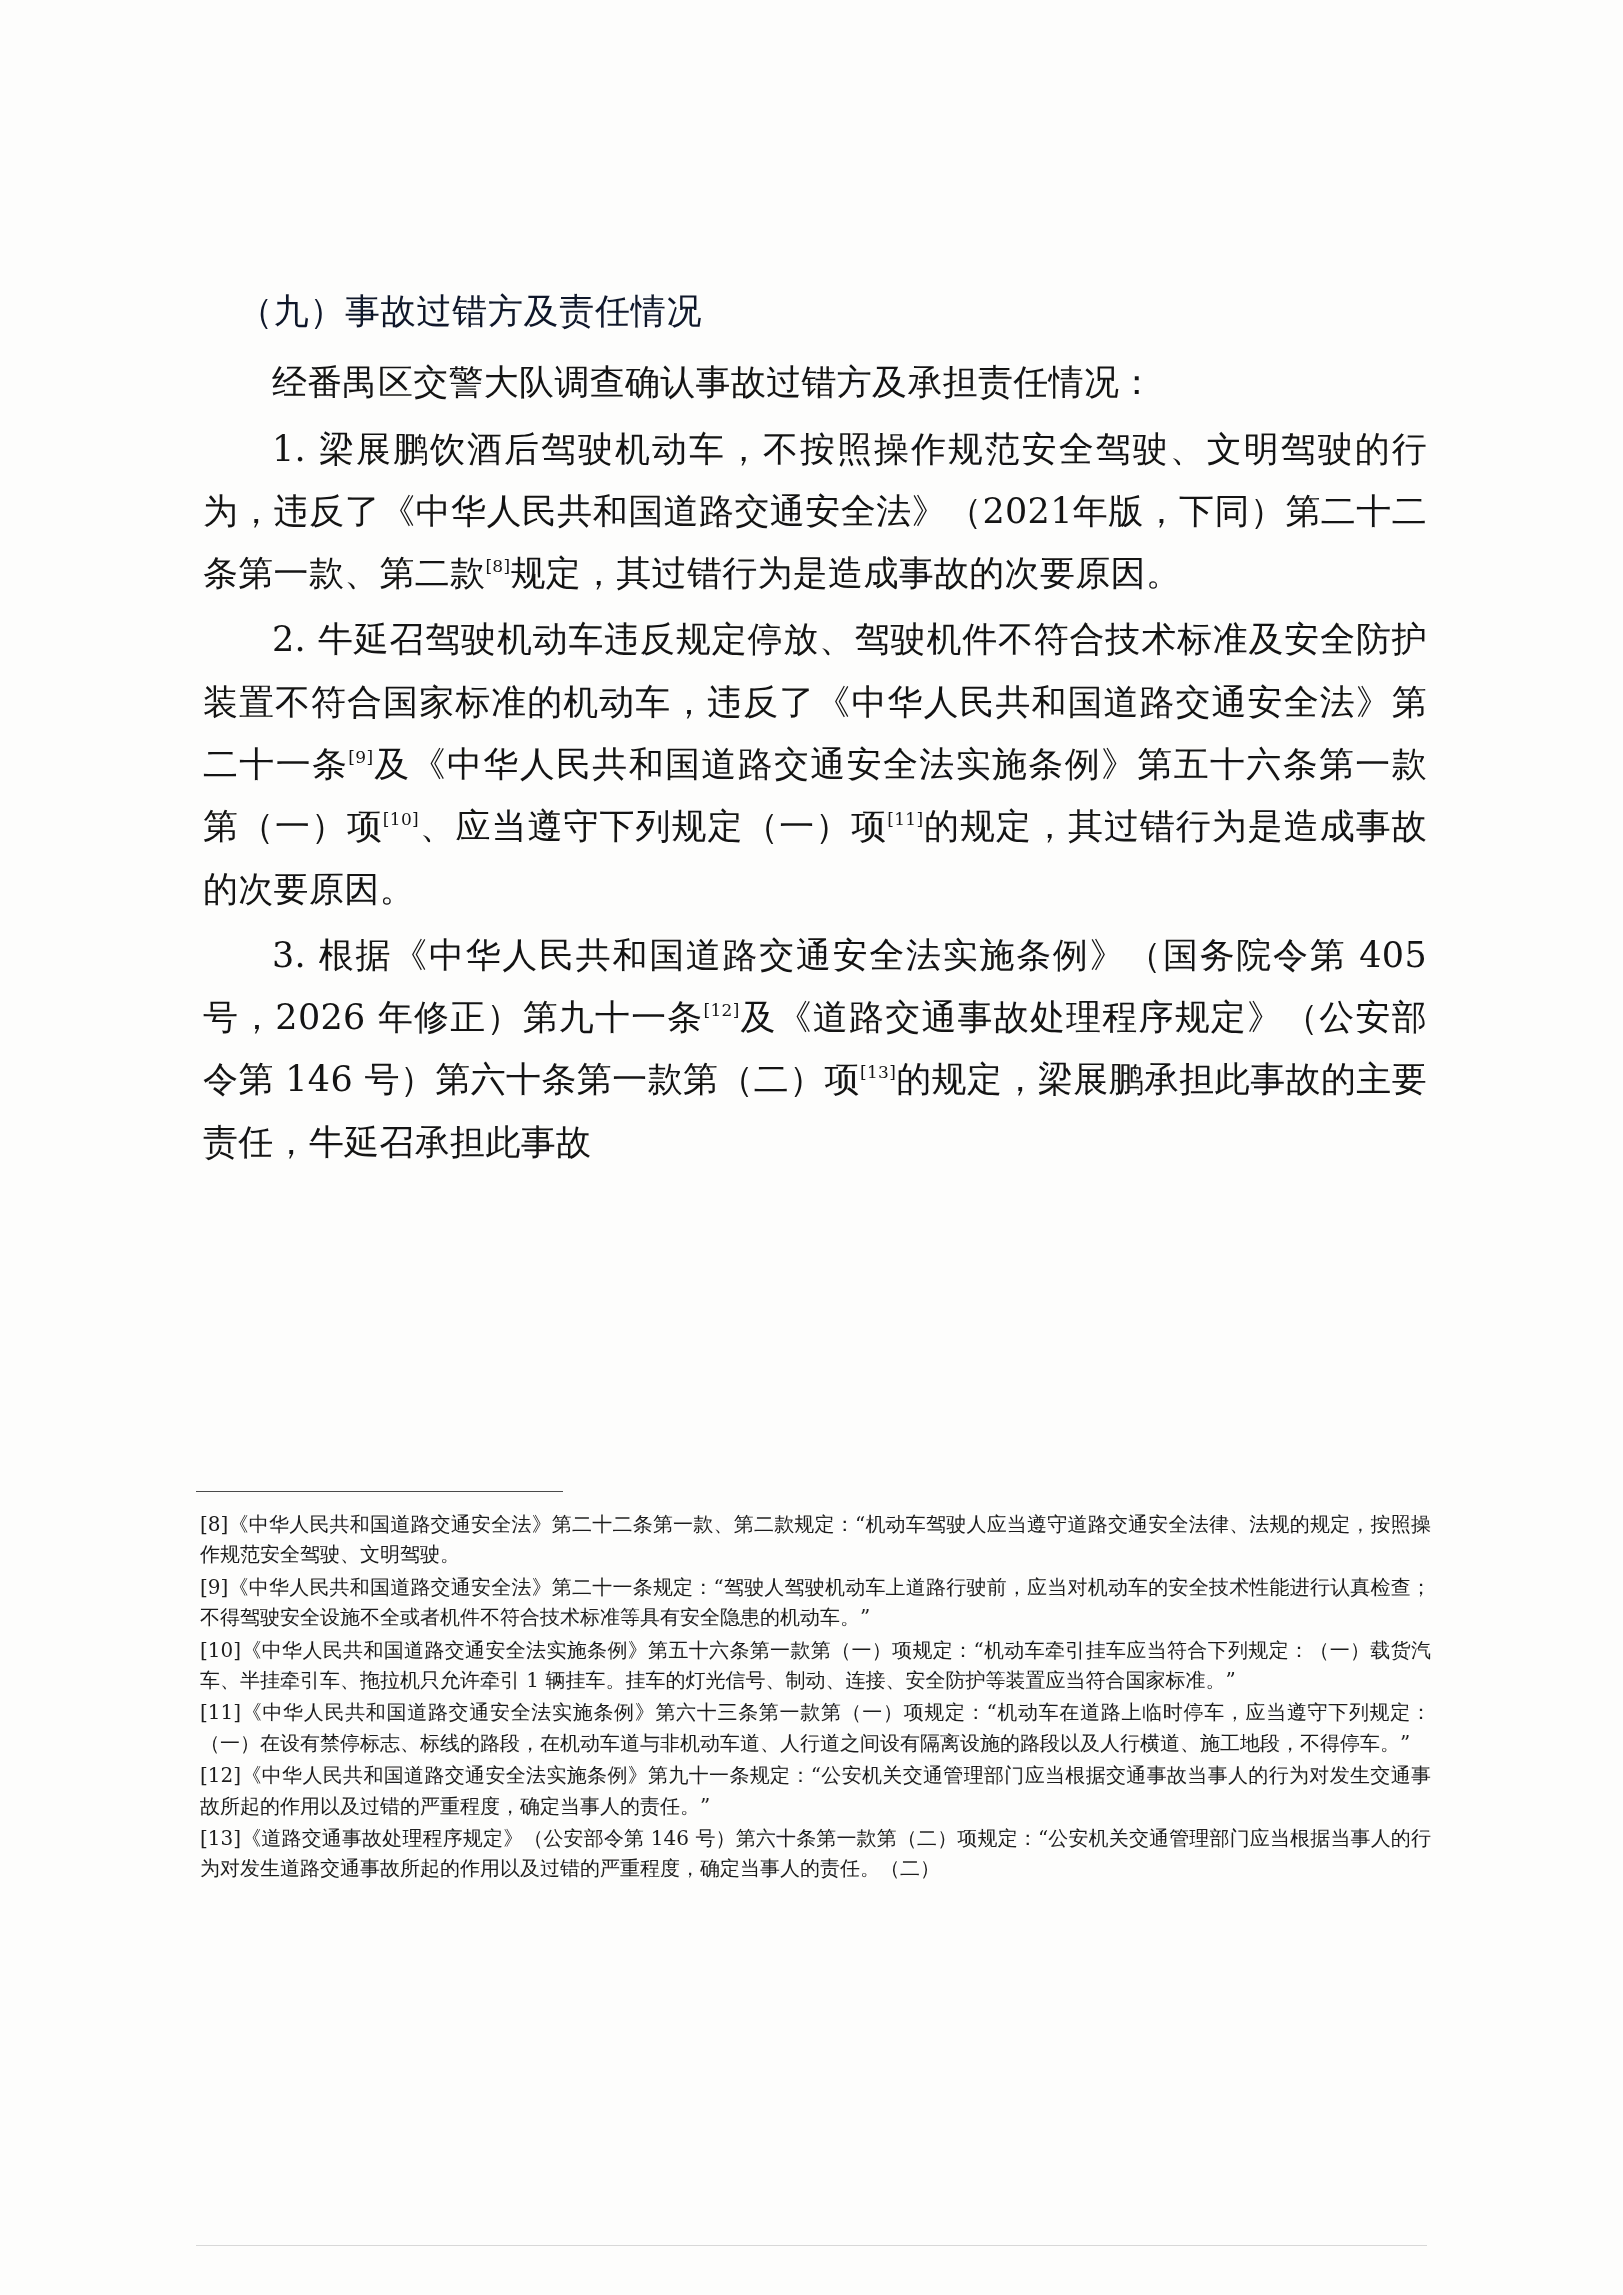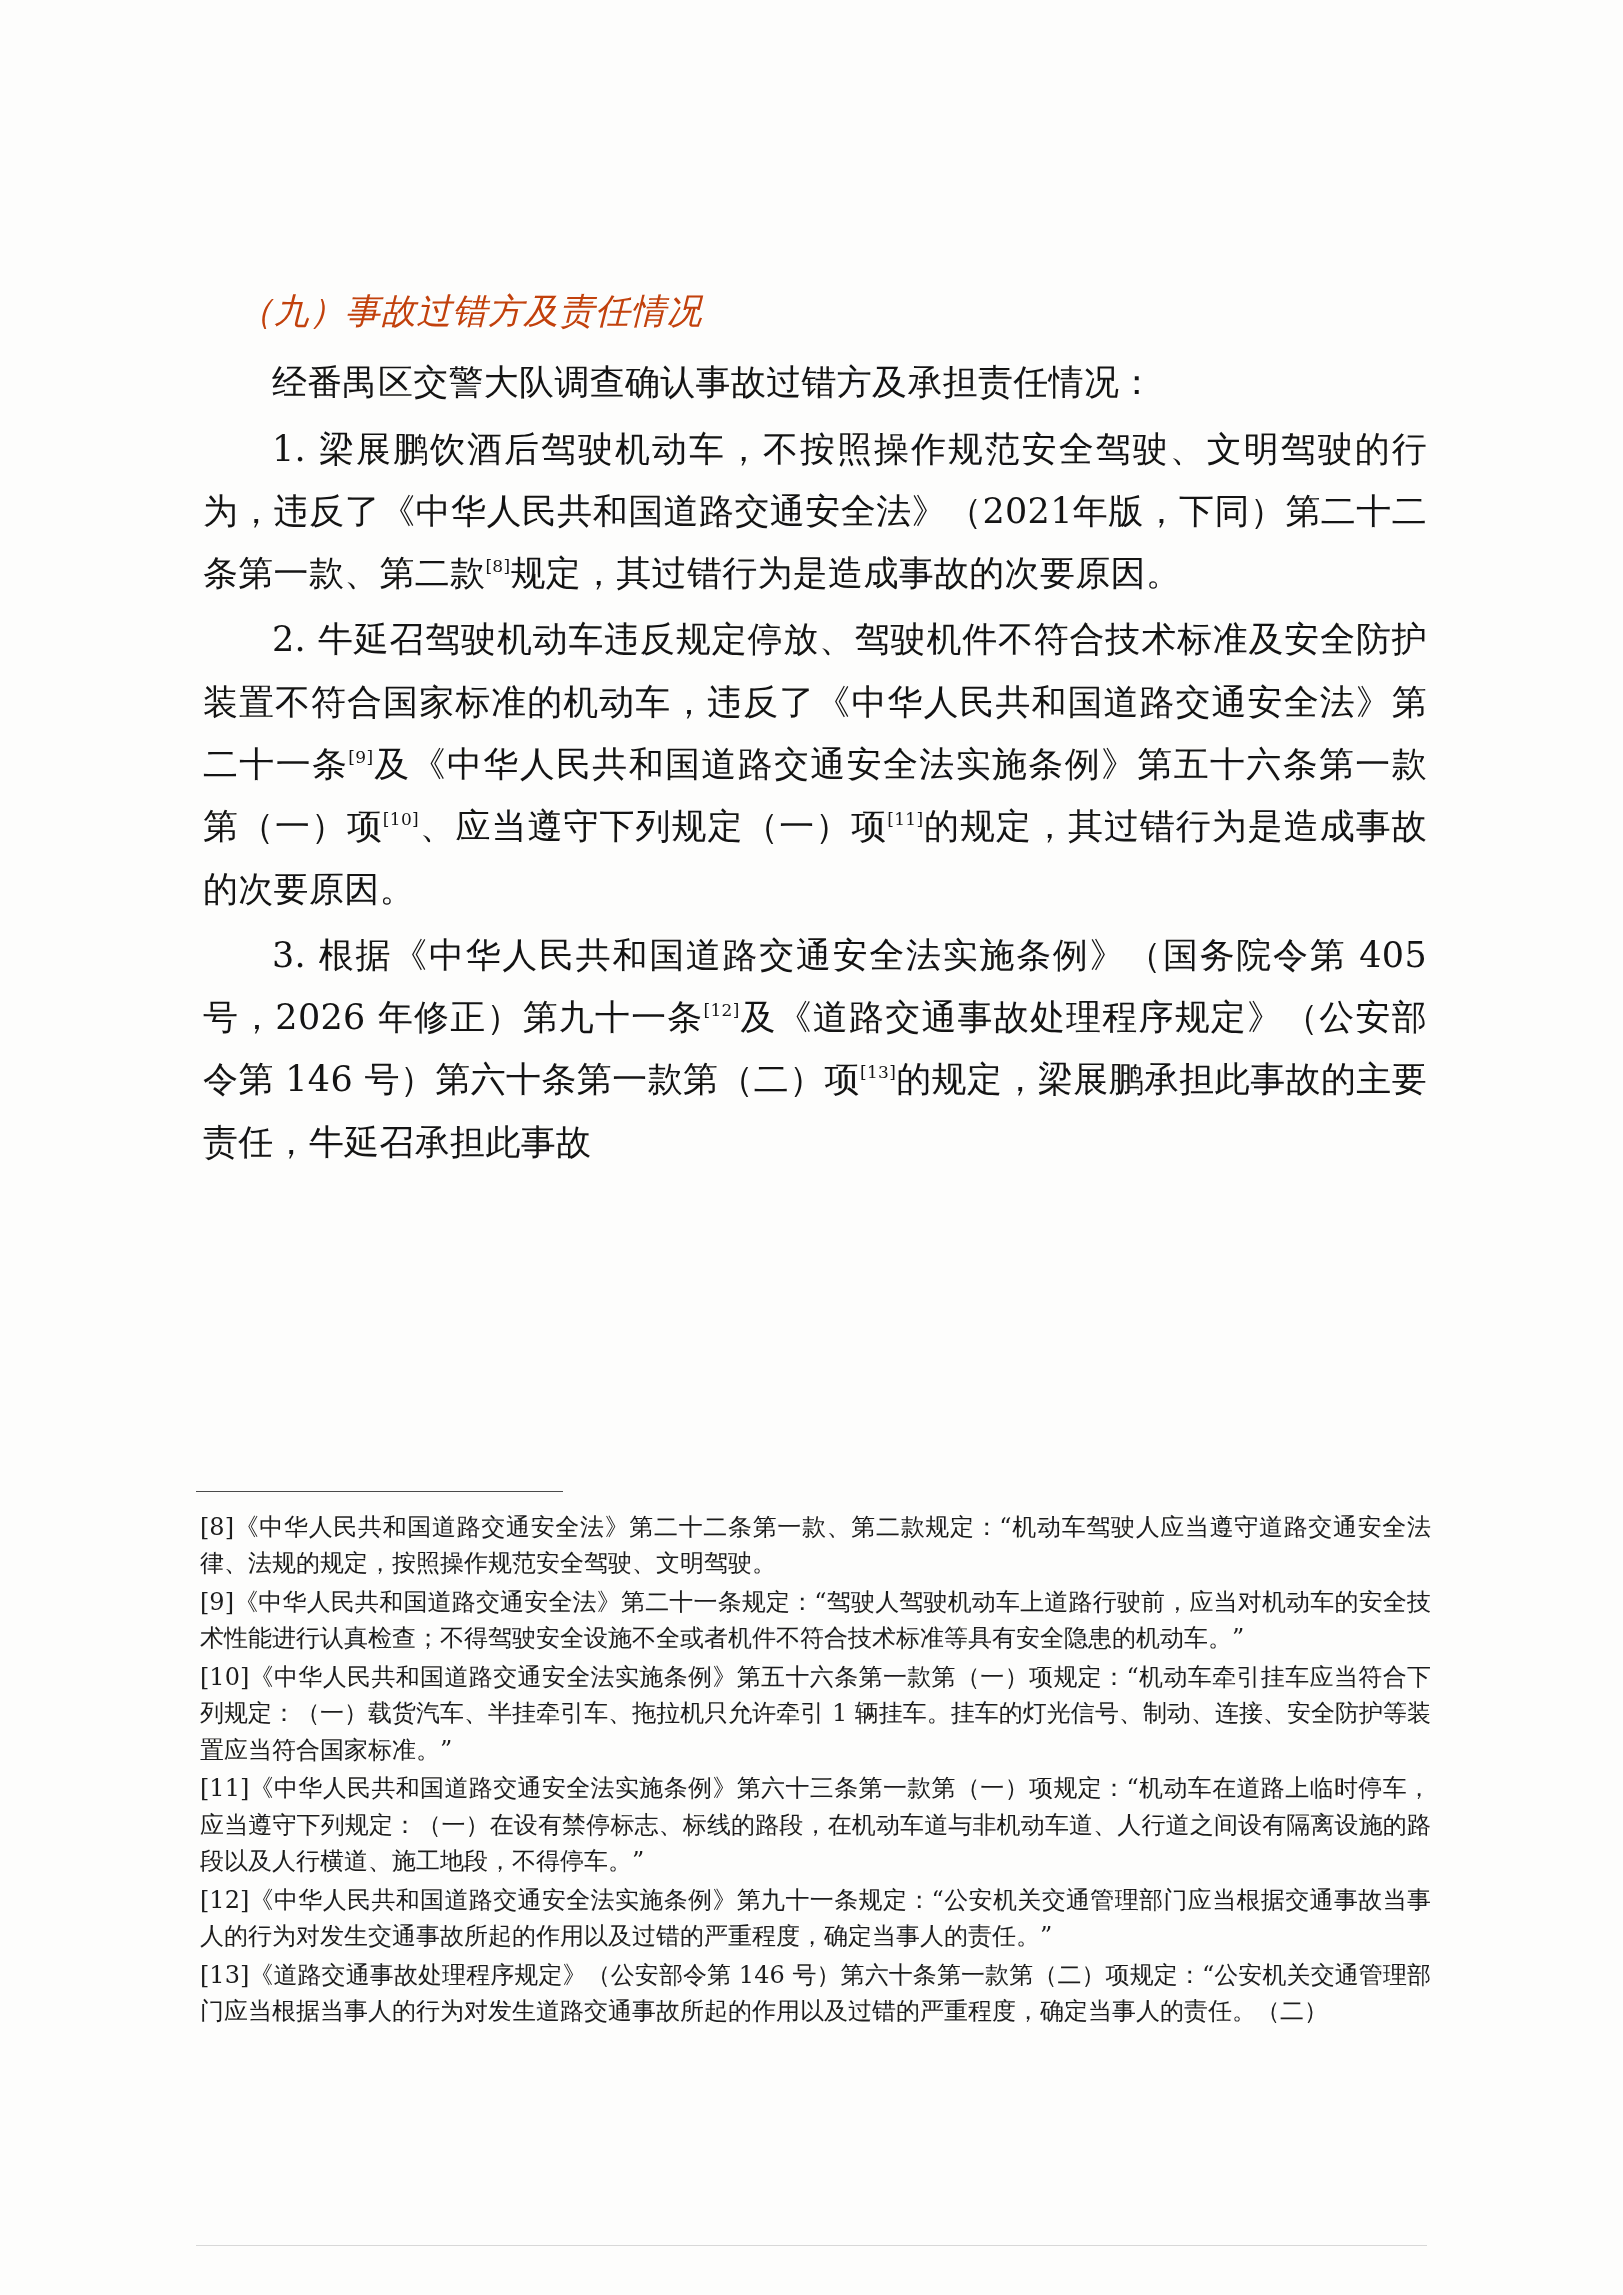--- a/index.html
+++ b/index.html
@@ -28,22 +28,21 @@
     width: 1224px;
   }
   .heading {
     font-size: 35px;
     line-height: 1.75;
     letter-spacing: 0.7px;
     margin: 0 0 9.2px 0;
     text-indent: 35px;
     font-family: "DejaVu Serif", serif;
     font-weight: 500;
-    color: #c2410c;
-    font-style: italic;
+    color: #0f172a;
   }
   .para {
     font-size: 35px;
     line-height: 1.78;
     letter-spacing: 0.3px;
     margin: 0 0 3.9px 0;
     text-indent: 69px;
     text-align: justify;
     text-justify: inter-ideograph;
     color: #141414;
@@ -64,21 +63,21 @@
     height: 1.3px;
     background: #4a4a4a;
   }
   .footnotes {
     position: absolute;
     left: 200px;
     top: 1509px;
     width: 1231px;
   }
   .fn {
-    font-size: 24px;
+    font-size: 20px;
     line-height: 1.52;
     margin: 0 0 2px 0;
     text-align: justify;
     text-justify: inter-ideograph;
     color: #1c1c1c;
   }
   .fn .fnum {
     white-space: nowrap;
   }
   .bottom-rule {

